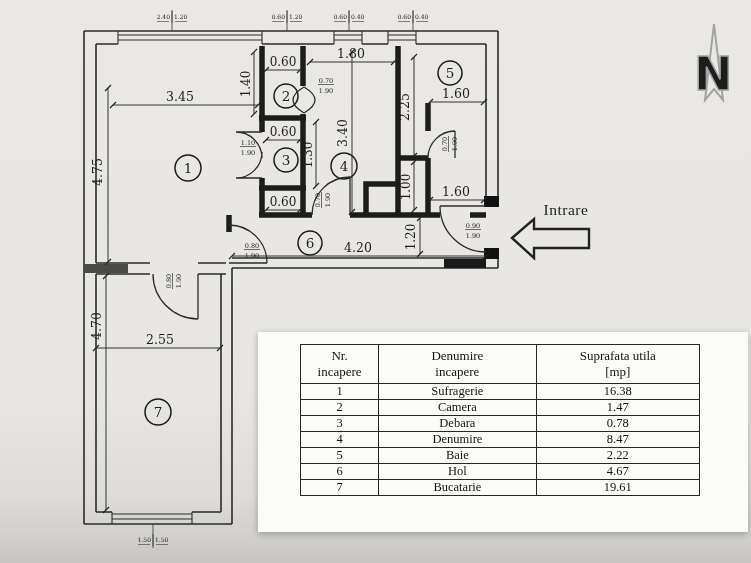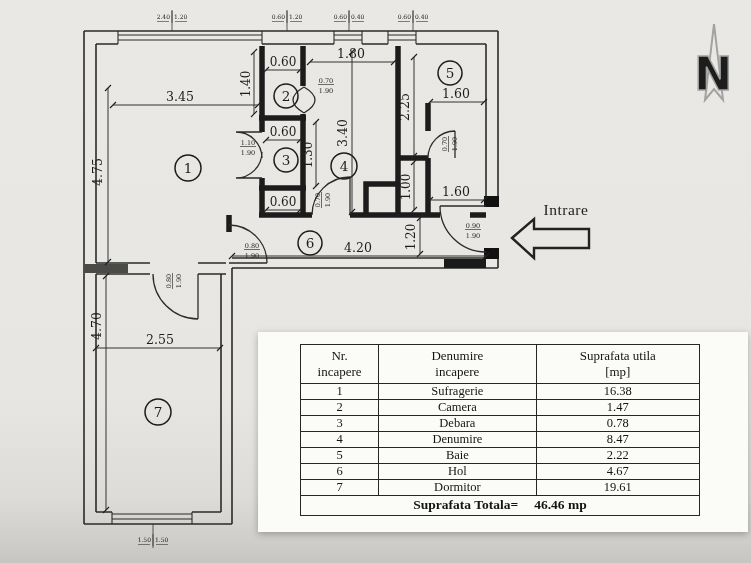--- a/index.html
+++ b/index.html
@@ -264,26 +264,21 @@
         <td>Baie</td>
         <td>2.22</td>
       </tr>
       <tr>
         <td>6</td>
         <td>Hol</td>
         <td>4.67</td>
       </tr>
       <tr>
         <td>7</td>
-        <td>Dormitor</td>
+        <td>Bucatarie</td>
         <td>19.61</td>
-      </tr>
-      <tr>
-        <td class="totalrow" colspan="3">
-          <span>Suprafata Totala=</span><span class="totgap"></span><span>46.46 mp</span>
-        </td>
       </tr>
     </tbody>
   </table>
 </div>
 
 
 
 
 </body></html>

